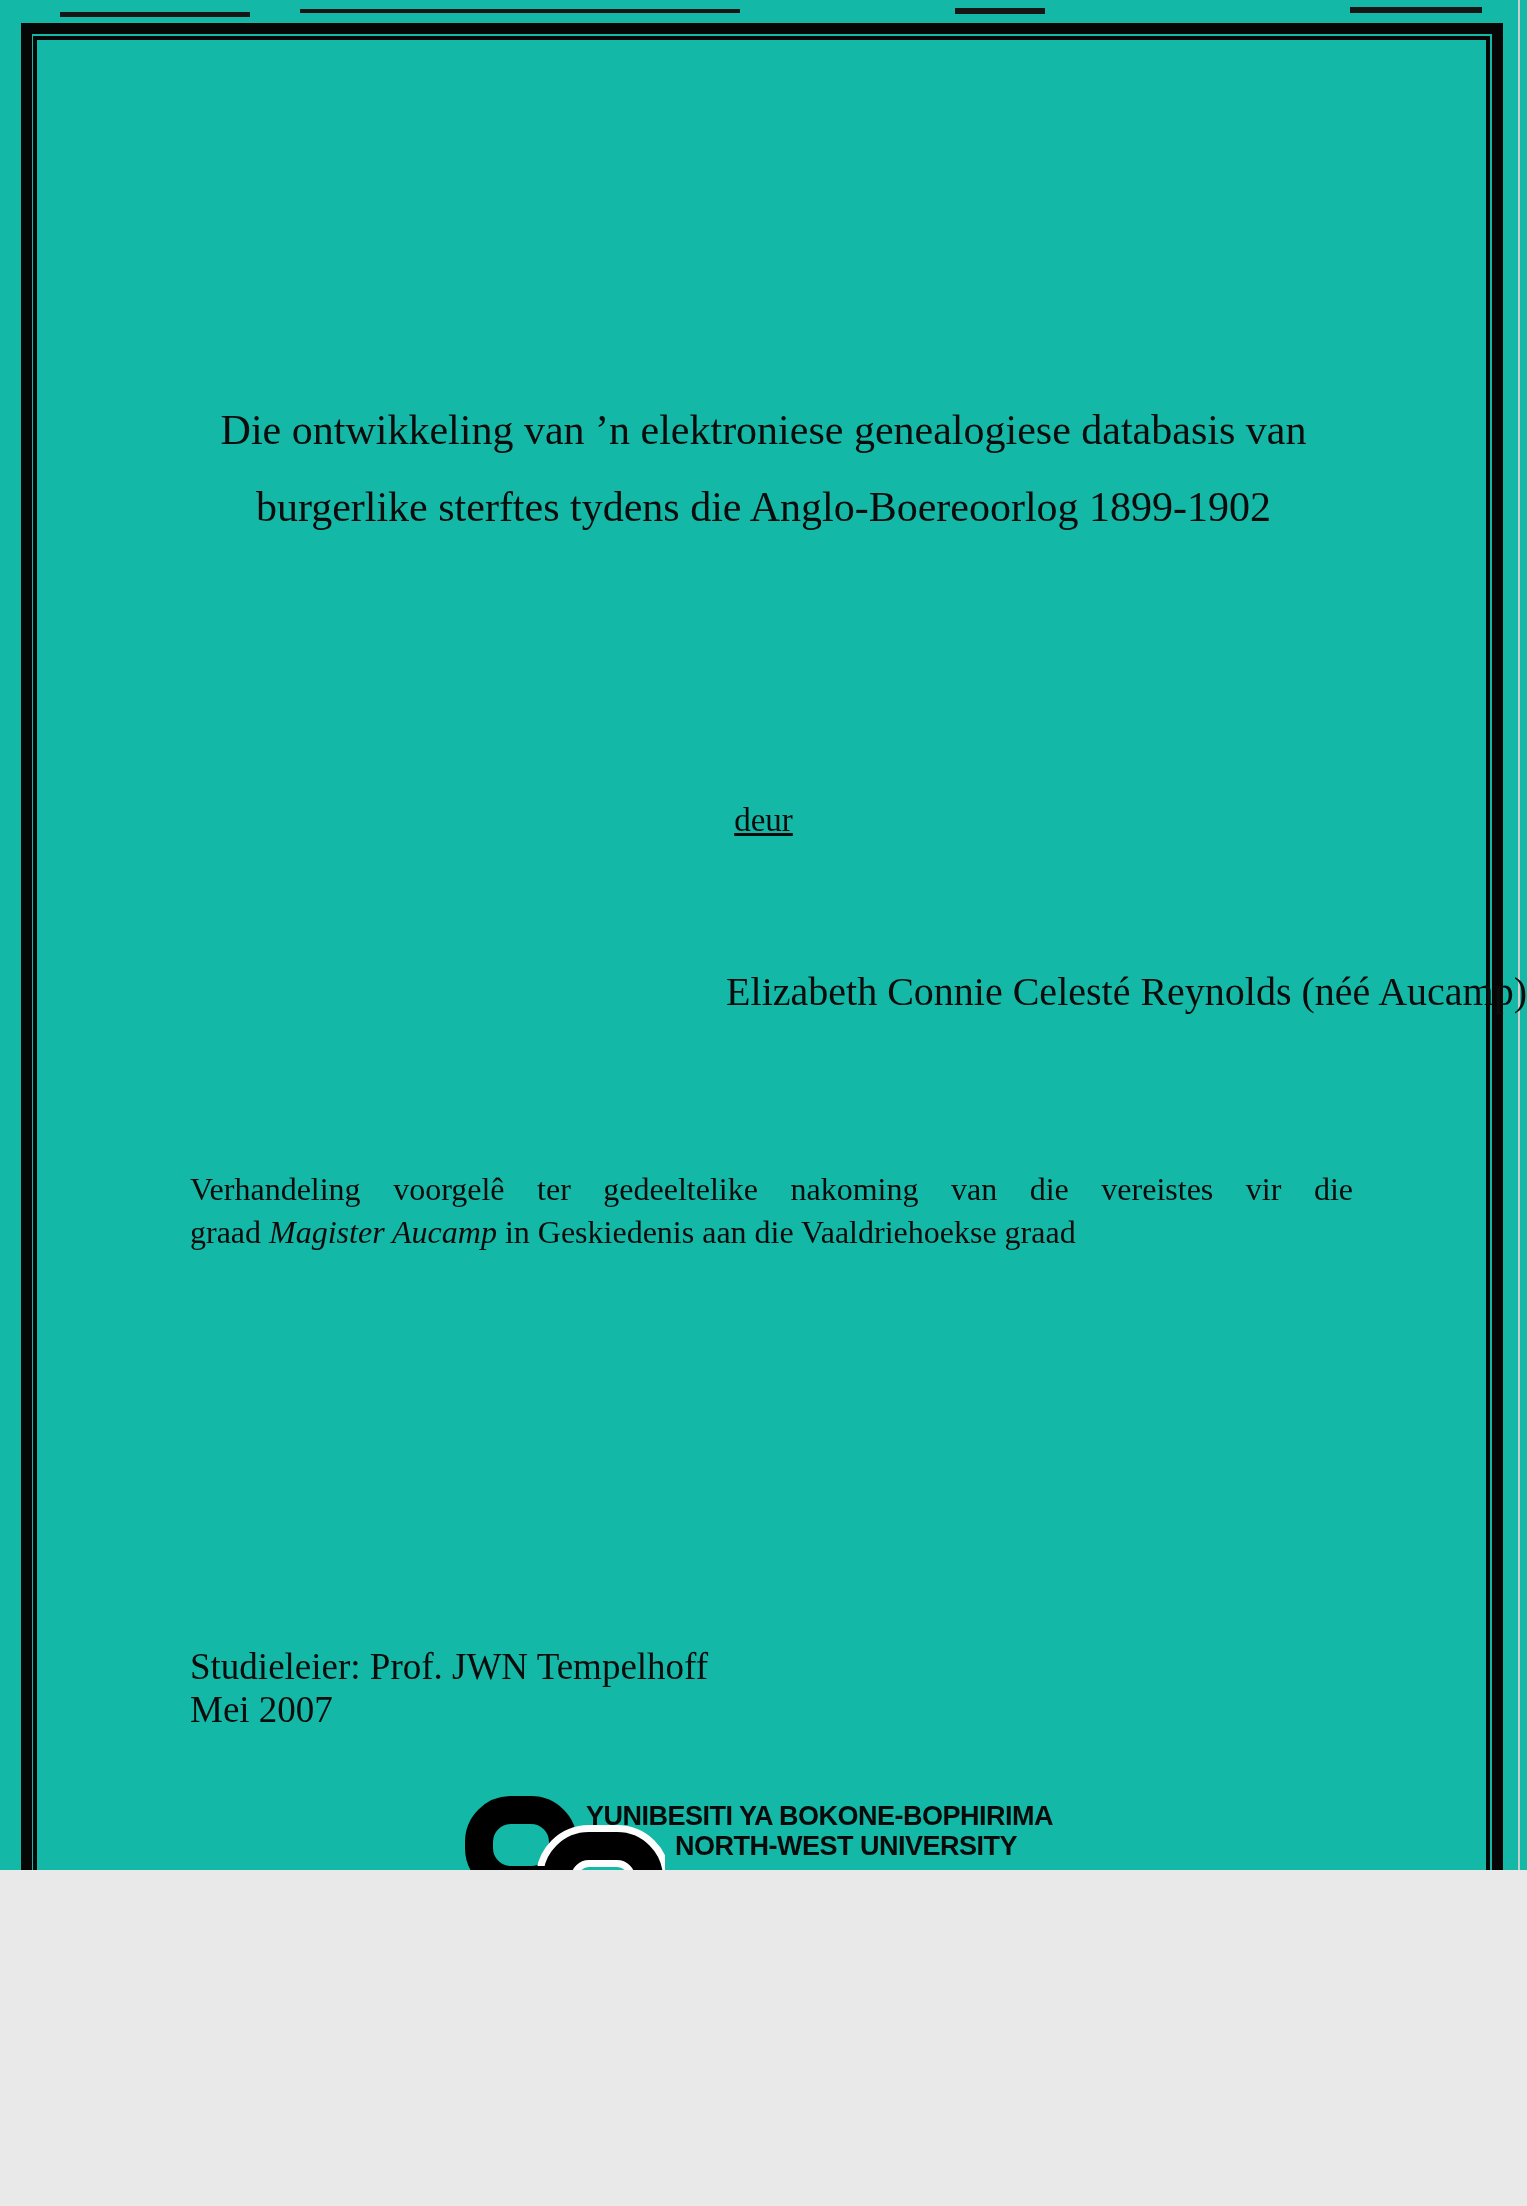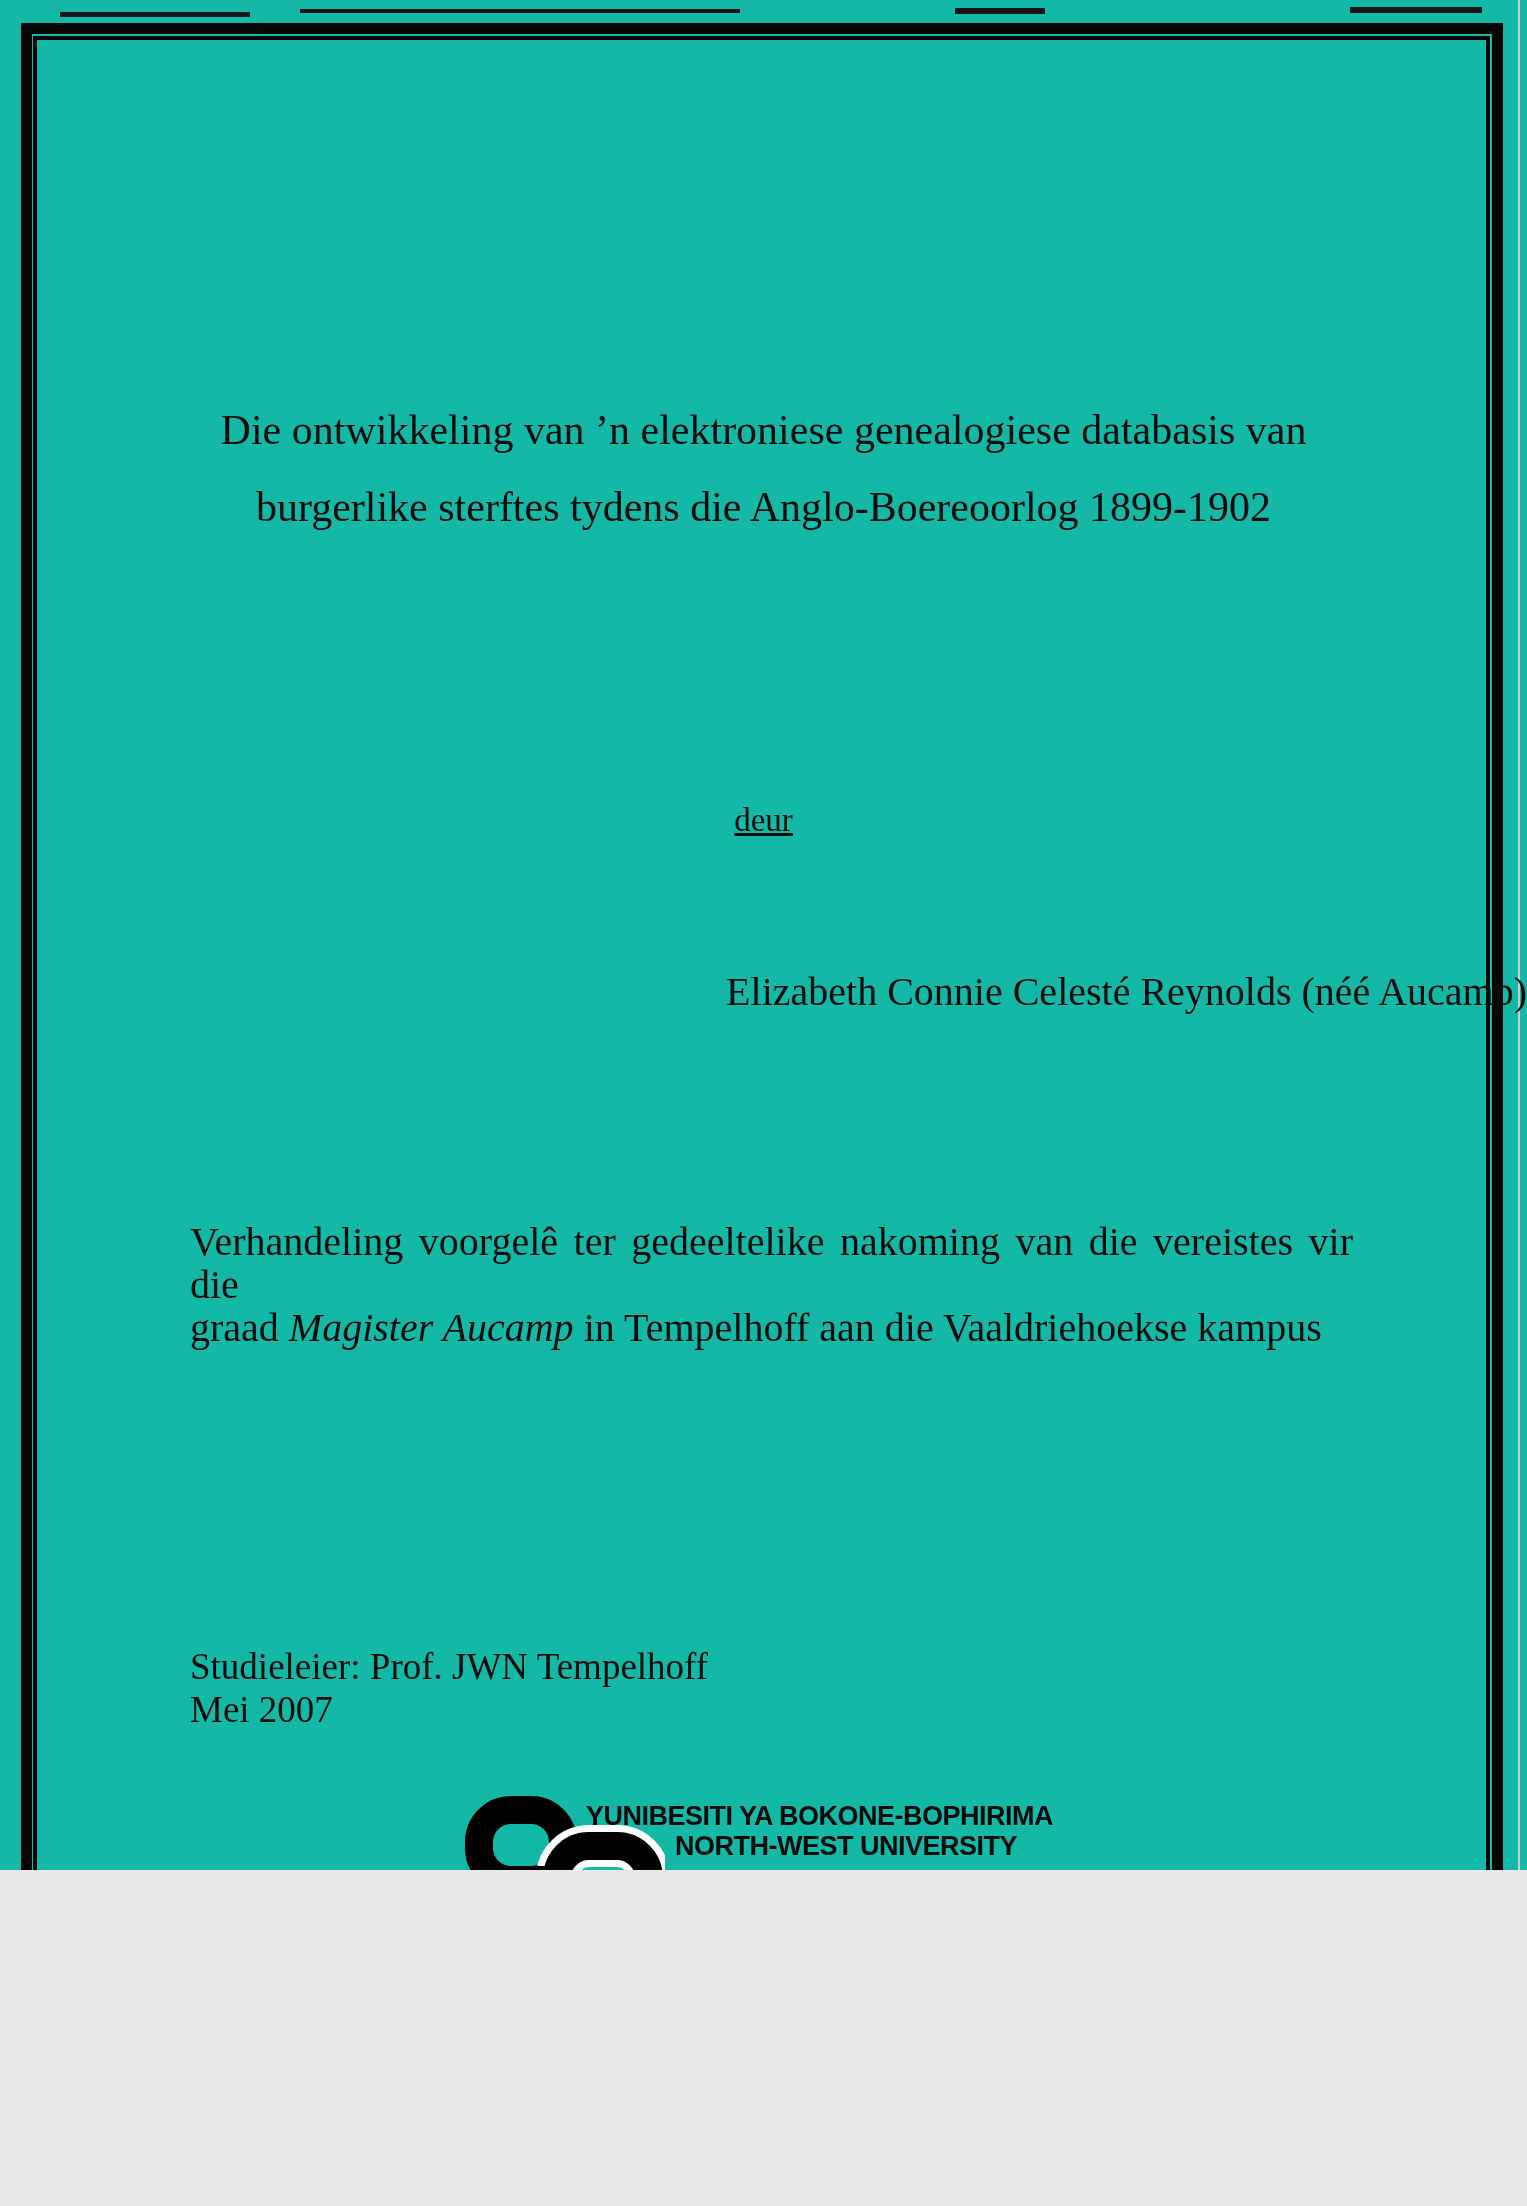--- a/index.html
+++ b/index.html
@@ -35,22 +35,22 @@
   }
   .byline{
     position:absolute;left:0;right:0;top:800px;
     text-align:center;font-size:33px;line-height:40px;text-decoration:underline;
   }
   .author{
     position:absolute;left:0;right:0;top:962px;
     text-align:right;font-size:40px;line-height:60px;
   }
   .statement{
-    position:absolute;left:190px;width:1163px;top:1220px;
-    font-size:40px;line-height:43px;
+    position:absolute;left:190px;width:1163px;top:1168px;
+    font-size:32px;line-height:43px;
   }
   .statement .just{text-align:justify;text-align-last:justify;}
   .statement .ital{font-style:italic;}
   .supervisor-block{
     position:absolute;left:190px;top:1645px;
     font-size:37px;line-height:43px;
   }
   
   .logo-mark{position:absolute;left:465px;top:1796px;width:200px;height:158px;}
   .logo-text{
@@ -80,21 +80,21 @@
     <div>Die ontwikkeling van ’n elektroniese genealogiese databasis van</div>
     <div>burgerlike sterftes tydens die Anglo-Boereoorlog 1899-1902</div>
   </div>
 
   <div class="byline">deur</div>
 
   <div class="author">Elizabeth Connie Celesté Reynolds (néé Aucamp)</div>
 
   <div class="statement">
     <div class="just">Verhandeling voorgelê ter gedeeltelike nakoming van die vereistes vir die</div>
-    <div><span>graad </span><span class="ital">Magister Aucamp</span><span> in Tempelhoff aan die Vaaldriehoekse kampus</span></div>
+    <div><span>graad </span><span class="ital">Magister Aucamp</span><span> in Geskiedenis aan die Vaaldriehoekse graad</span></div>
   </div>
 
   <div class="supervisor-block">
     <div>Studieleier: Prof. JWN Tempelhoff</div>
     <div>Mei 2007</div>
   </div>
 
   <div class="logo-mark">
     <svg width="200" height="158" viewBox="0 0 200 158" xmlns="http://www.w3.org/2000/svg" aria-hidden="true">
 

